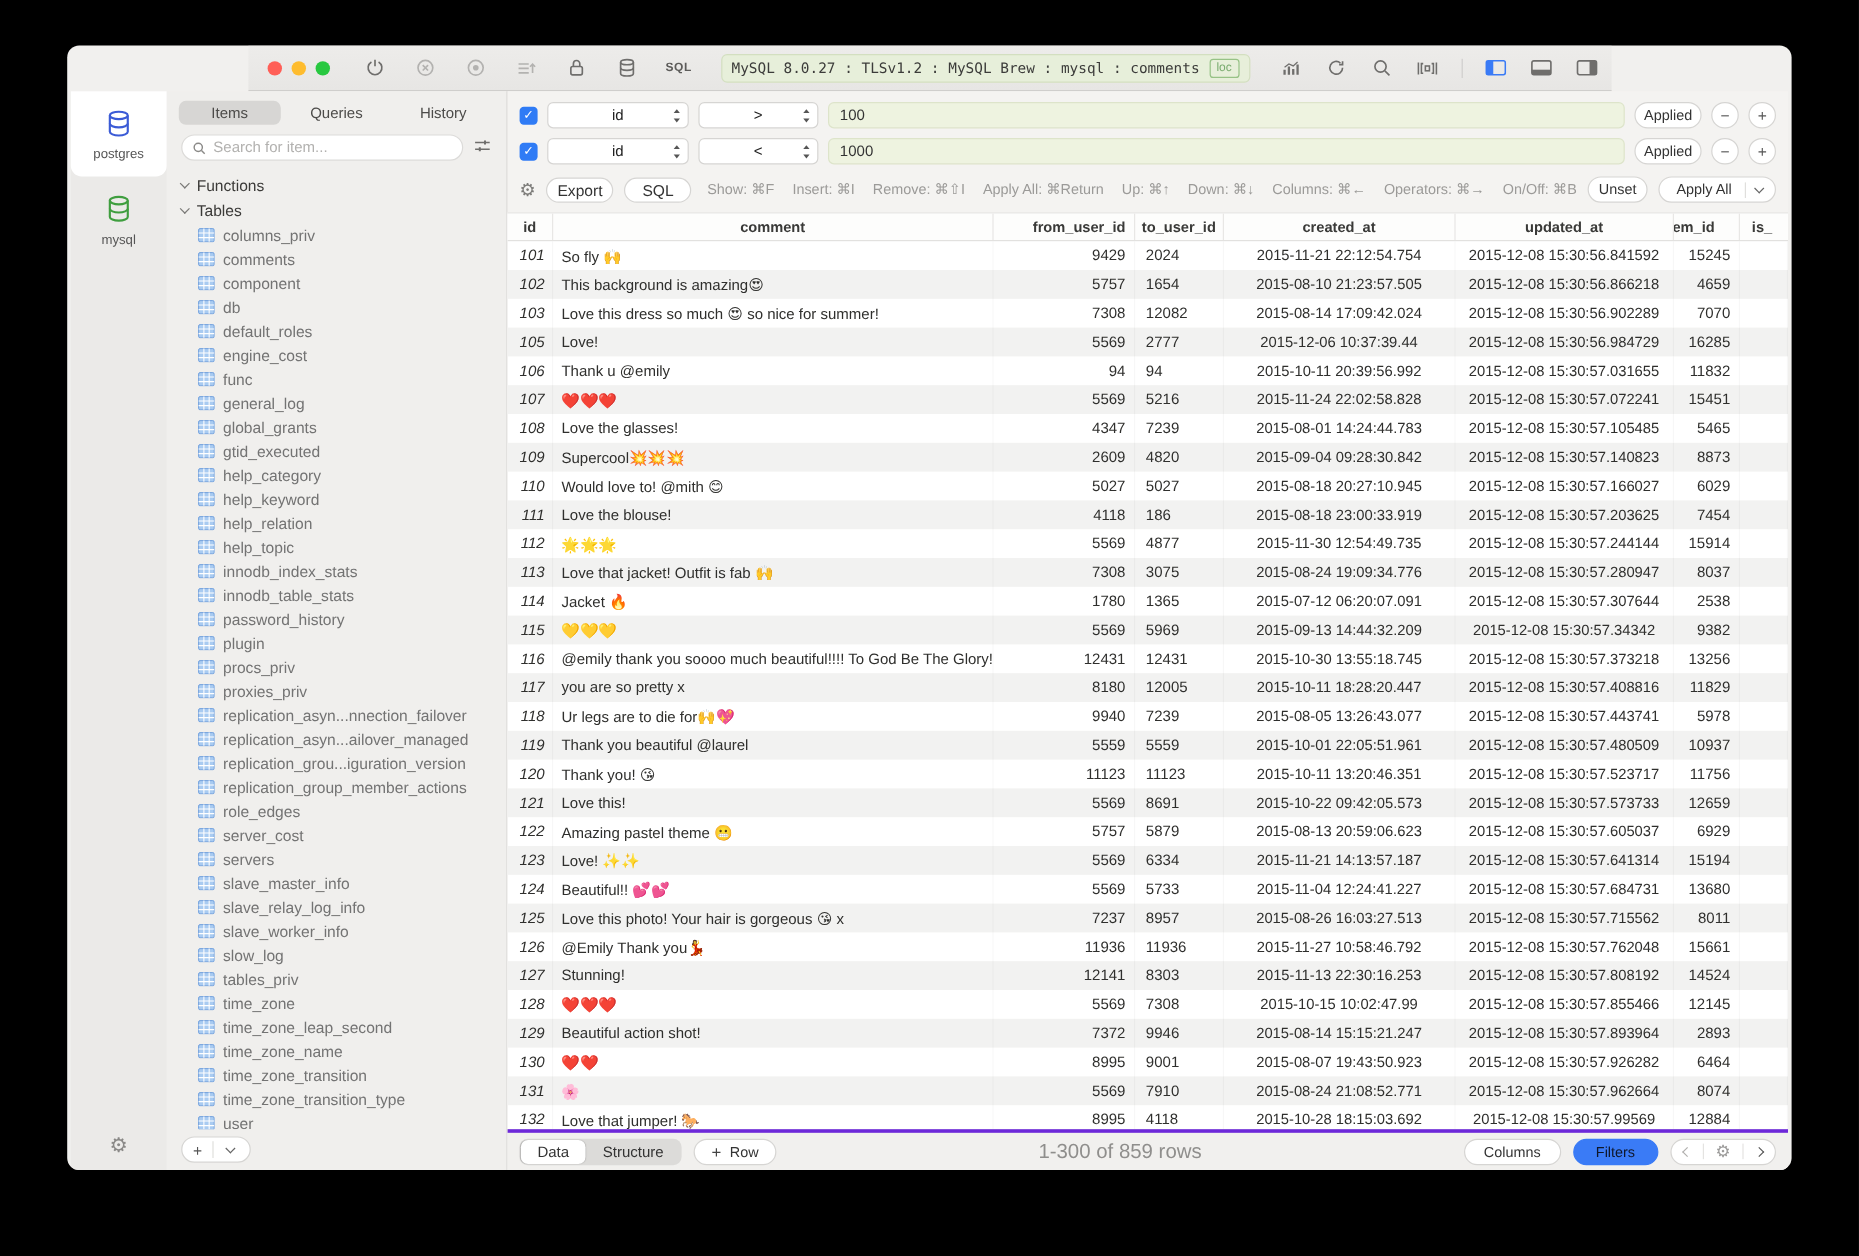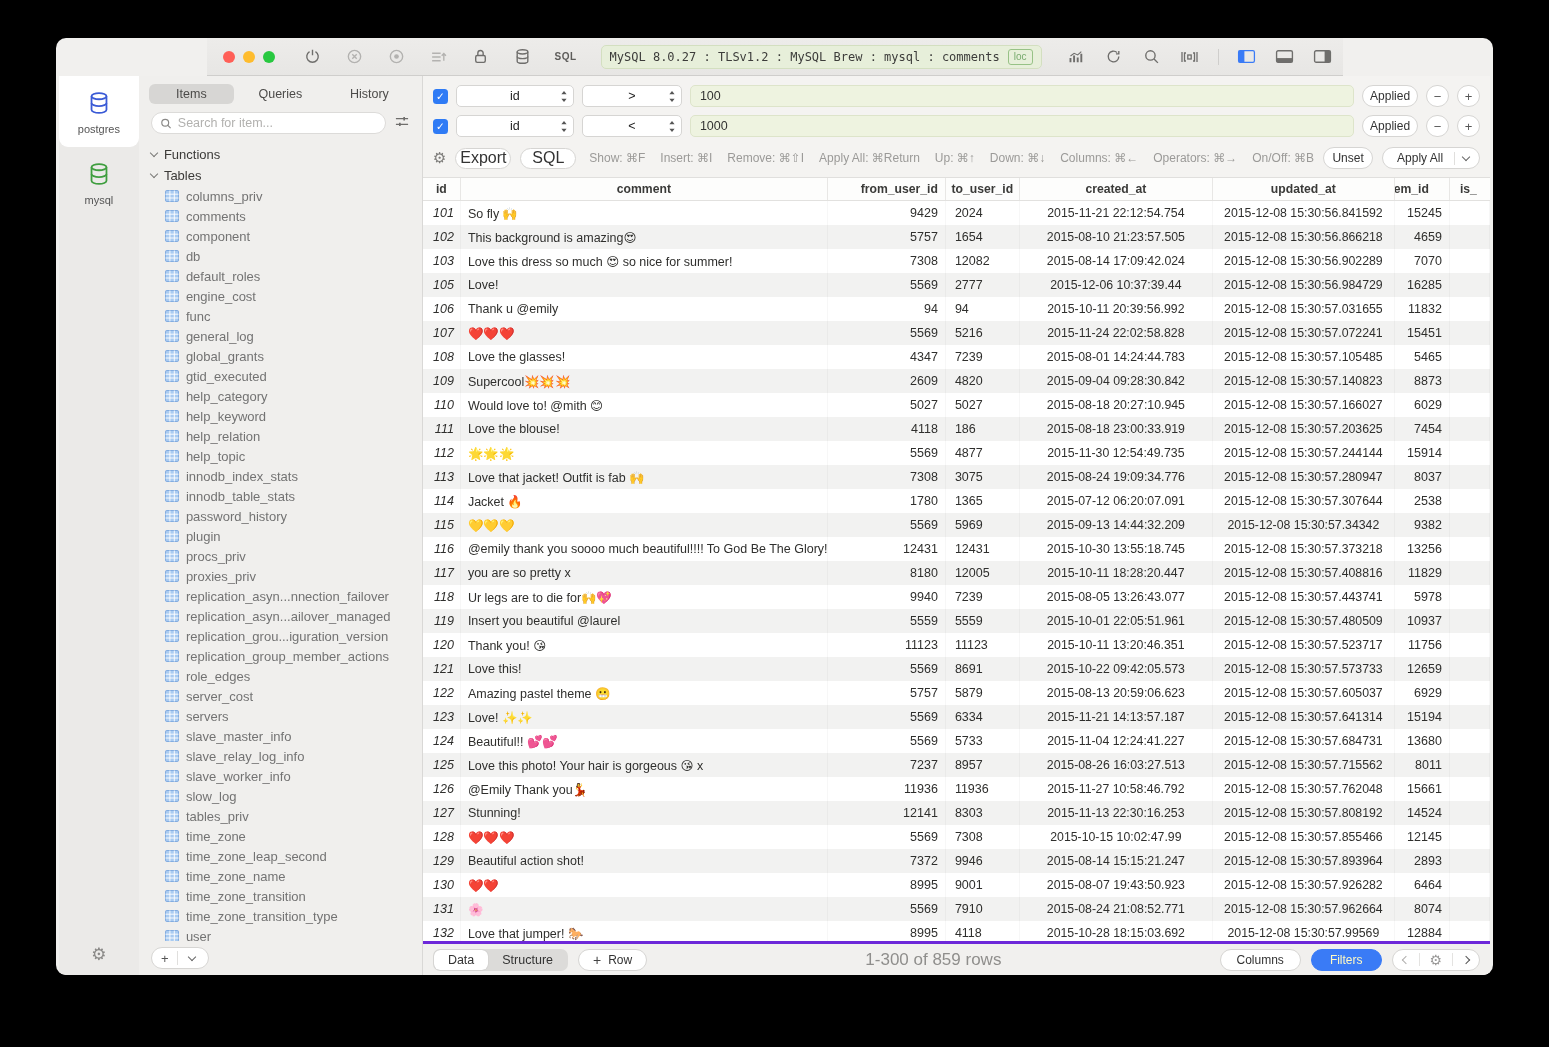--- a/index.html
+++ b/index.html
@@ -60,21 +60,21 @@
   .select { height:22px; background:#fff; border:1px solid #d6d5d3; border-radius:5px; display:flex; align-items:center; justify-content:center; position:relative; font-size:12.5px; color:#222; }
   .select .stepper { position:absolute; right:5px; top:4px; }
   .sel-field { width:118px; } .sel-op { width:100px; }
   .filter-val { flex:1; height:22px; background:#eef3e0; border:1px solid #dde4ca; border-radius:5px; display:flex; align-items:center; padding:0 9px; font-size:12.5px; color:#333; }
   .pill { background:#fff; border:1px solid #d6d5d3; border-radius:11px; height:22px; display:flex; align-items:center; justify-content:center; font-size:12px; color:#333; }
   .applied { width:56px; }
   .roundbtn { width:23px; border-radius:12px; color:#555; font-size:13px; }
 
   .action-bar { display:flex; align-items:center; gap:9px; padding:4px 10px 8px; }
   .gear-glyph { font-size:15px; color:#7c7b79; }
-  .btn-export, .btn-sql { width:56px; height:21px; font-size:16px; border-radius:11px; }
+  .btn-export, .btn-sql { width:56px; height:21px; font-size:13px; border-radius:11px; }
   .shortcuts { flex:1; display:flex; gap:15px; overflow:hidden; white-space:nowrap; font-size:12px; color:#9b9a98; padding-left:4px; }
   .btn-unset { width:50px; }
   .btn-applyall { padding:0 6px 0 14px; gap:6px; }
   .btn-applyall .sep { width:1px; height:13px; background:#e0dfdd; margin-left:5px; }
   .chev-down { width:6px; height:6px; border-right:1.4px solid #666; border-bottom:1.4px solid #666; transform:rotate(45deg); margin:-3px 4px 0 2px; }
 
   
   .grid { flex:1; display:flex; flex-direction:column; min-height:0; background:#fff; border-top:1px solid #e0dfdd; }
   .gcols { display:grid; grid-template-columns:38px 367px 118px 74px 193px 182px 55px 1fr; }
   .ghead { flex:0 0 23px; border-bottom:1px solid #e2e1df; background:#fdfdfc; }
@@ -95,21 +95,21 @@
 
   
   .statusbar { flex:0 0 34px; background:#f1f0ee; border-top:3px solid #6d28d9; display:flex; align-items:center; padding:0 10px; gap:10px; }
   .segmented { display:flex; background:#dcdbd9; border-radius:7px; height:22px; padding:1px; }
   .segmented .seg { padding:0 14px; display:flex; align-items:center; font-size:12.5px; color:#333; border-radius:6px; }
   .segmented .seg.active { background:#fff; box-shadow:0 0 1px rgba(0,0,0,.25); }
   .btn-addrow { padding:0 14px; gap:7px; border-radius:12px; }
   .plus-glyph { font-size:14px; color:#444; }
   .status-count { flex:1; text-align:center; font-size:17px; color:#8f8e8c; }
   .btn-columns { padding:0 16px; border-radius:12px; }
-  .btn-filters { padding:0 18px; border-radius:12px; background:#3a7bf6; border-color:#3a7bf6; color:#fef9c3; }
+  .btn-filters { padding:0 18px; border-radius:12px; background:#3a7bf6; border-color:#3a7bf6; color:#0f172a; }
   .nav-group { display:flex; align-items:center; background:#fff; border:1px solid #d6d5d3; border-radius:12px; height:22px; overflow:hidden; }
   .nav-group .seg { padding:0 10px; height:100%; display:flex; align-items:center; color:#9a9998; }
   .nav-group .sep { width:1px; height:13px; background:#e4e3e1; }
   .chev-l { width:6px; height:6px; border-left:1.6px solid #b0afad; border-bottom:1.6px solid #b0afad; transform:rotate(45deg); }
   .chev-r { width:6px; height:6px; border-right:1.6px solid #555; border-top:1.6px solid #555; transform:rotate(45deg); }
   .gear-sm { font-size:14px; color:#555; }
 </style>
 </head>
 <body>
 
@@ -850,21 +850,21 @@
               <span class="gcell c-from">9940</span>
               <span class="gcell c-to">7239</span>
               <span class="gcell c-created">2015-08-05 13:26:43.077</span>
               <span class="gcell c-updated">2015-12-08 15:30:57.443741</span>
               <span class="gcell c-item">5978</span>
               <span class="gcell"></span>
             </div>
 
             <div class="grow gcols">
               <span class="gcell c-id">119</span>
-              <span class="gcell c-comment">Insert you beautiful @laurel</span>
+              <span class="gcell c-comment">Thank you beautiful @laurel</span>
               <span class="gcell c-from">5559</span>
               <span class="gcell c-to">5559</span>
               <span class="gcell c-created">2015-10-01 22:05:51.961</span>
               <span class="gcell c-updated">2015-12-08 15:30:57.480509</span>
               <span class="gcell c-item">10937</span>
               <span class="gcell"></span>
             </div>
 
             <div class="grow gcols">
               <span class="gcell c-id">120</span>

